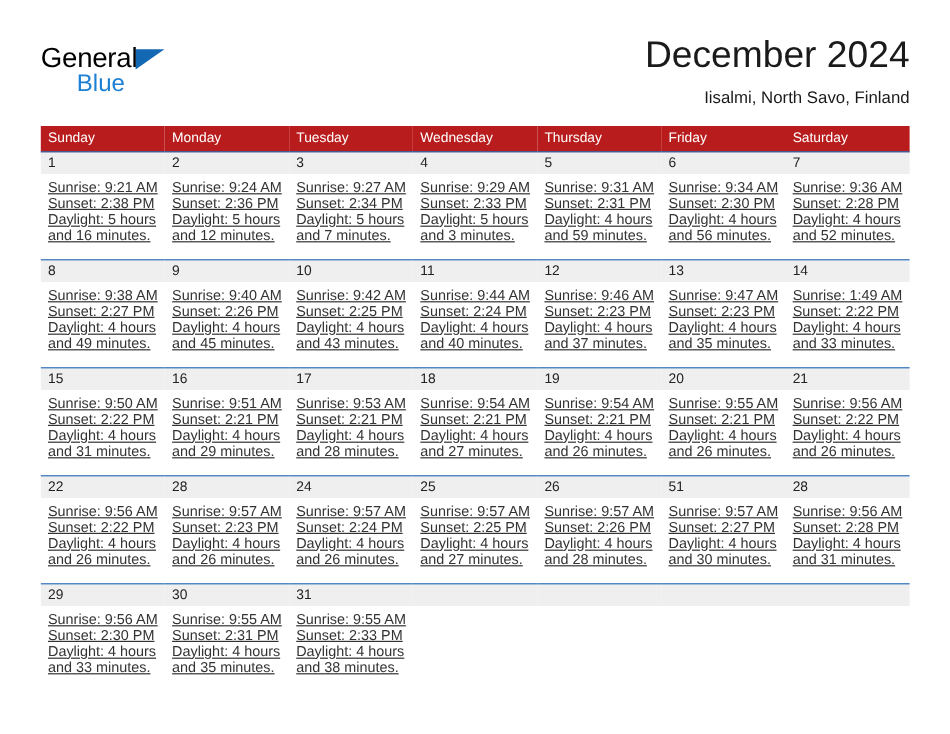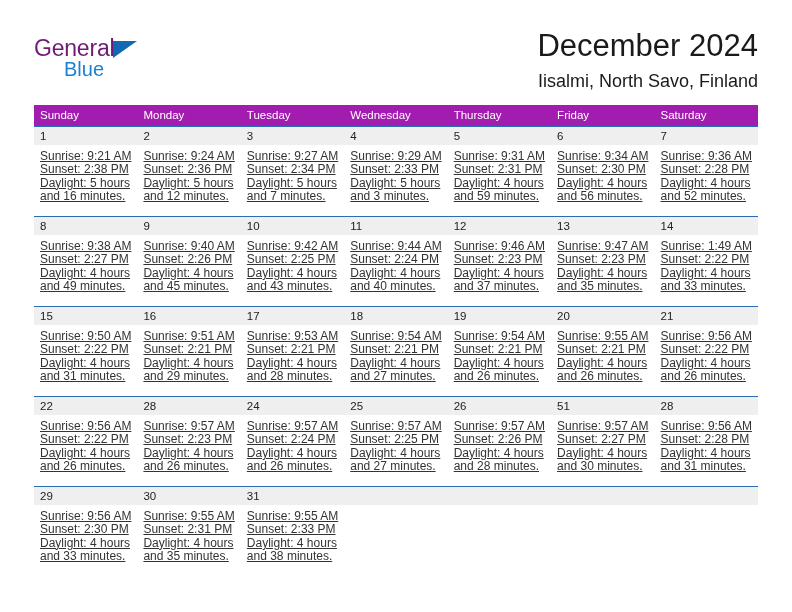--- a/index.html
+++ b/index.html
@@ -30,21 +30,21 @@
   .brand {
     position: absolute;
     left: 0;
     top: 8px;
     width: 230px;
     height: 58px;
   }
   .brand-line1 {
     position: relative;
     font-size: 23px;
-    color: #701a75;
+    color: #000000;
     letter-spacing: -0.2px;
     line-height: 24px;
     display: inline-block;
   }
   .brand-tri {
     display: inline-block;
     width: 0;
     height: 0;
     border-left: 24px solid #1268b3;
     border-bottom: 17px solid transparent;
@@ -64,38 +64,38 @@
     top: 0;
     text-align: right;
   }
   .cal-title {
     font-size: 31px;
     color: #1a1a1a;
     line-height: 36px;
     white-space: nowrap;
   }
   .cal-subtitle {
-    font-size: 18px;
+    font-size: 14px;
     color: #1a1a1a;
     line-height: 22px;
     margin-top: 6px;
     white-space: nowrap;
   }
 
   
   .calendar {
     position: absolute;
     left: 34px;
     top: 105px;
     width: 724px;
     border-collapse: collapse;
     table-layout: fixed;
   }
   .calendar th {
-    background: #a21caf;
+    background: #b91c1c;
     color: #ffffff;
     font-size: 11.5px;
     font-weight: normal;
     text-align: left;
     padding: 4px 0 5px 6px;
     width: 103.43px;
     border: none;
   }
   .calendar td {
     vertical-align: top;

